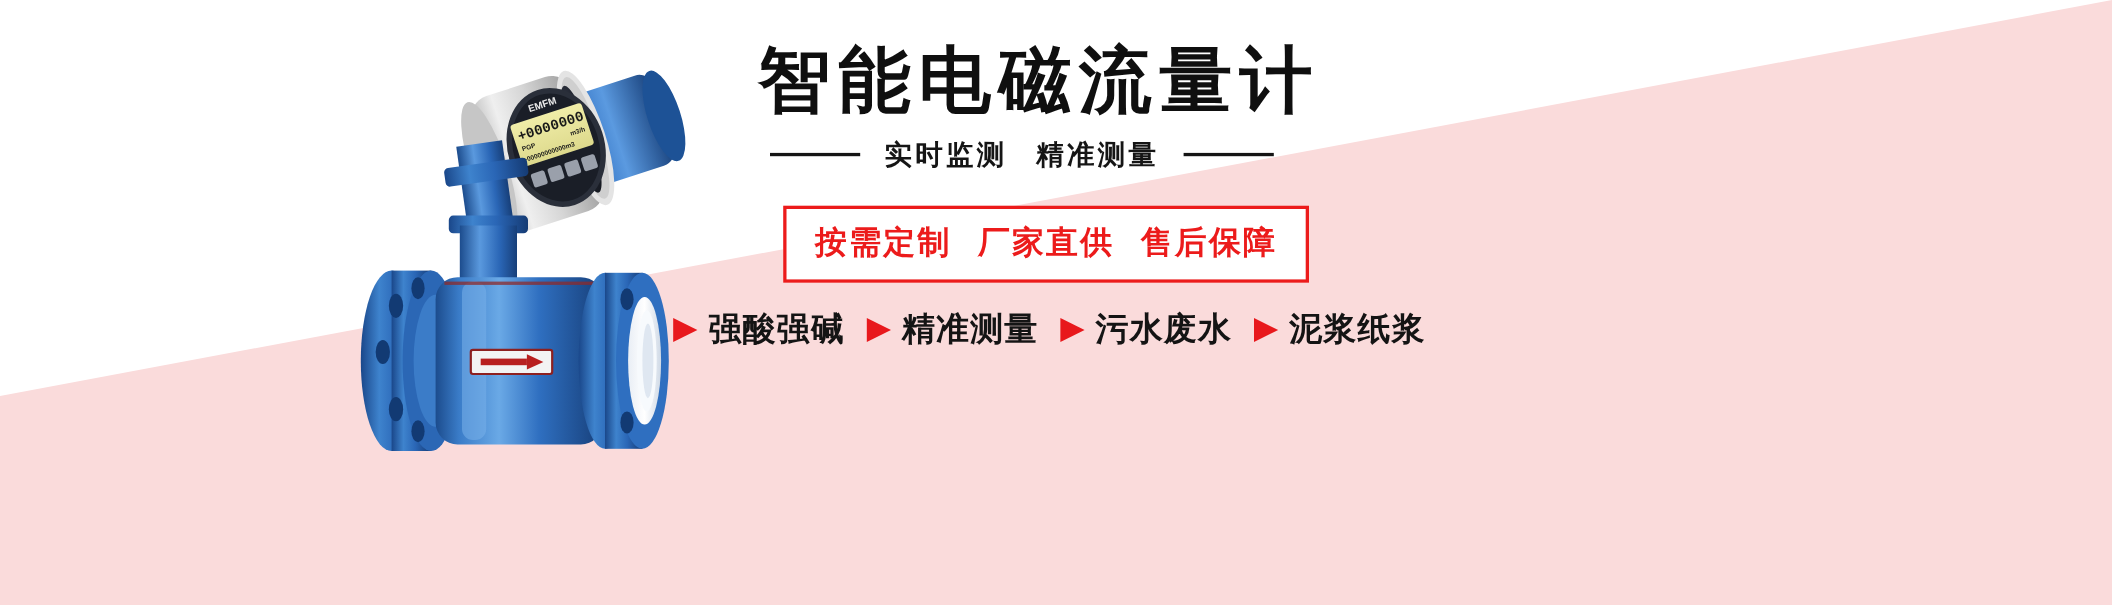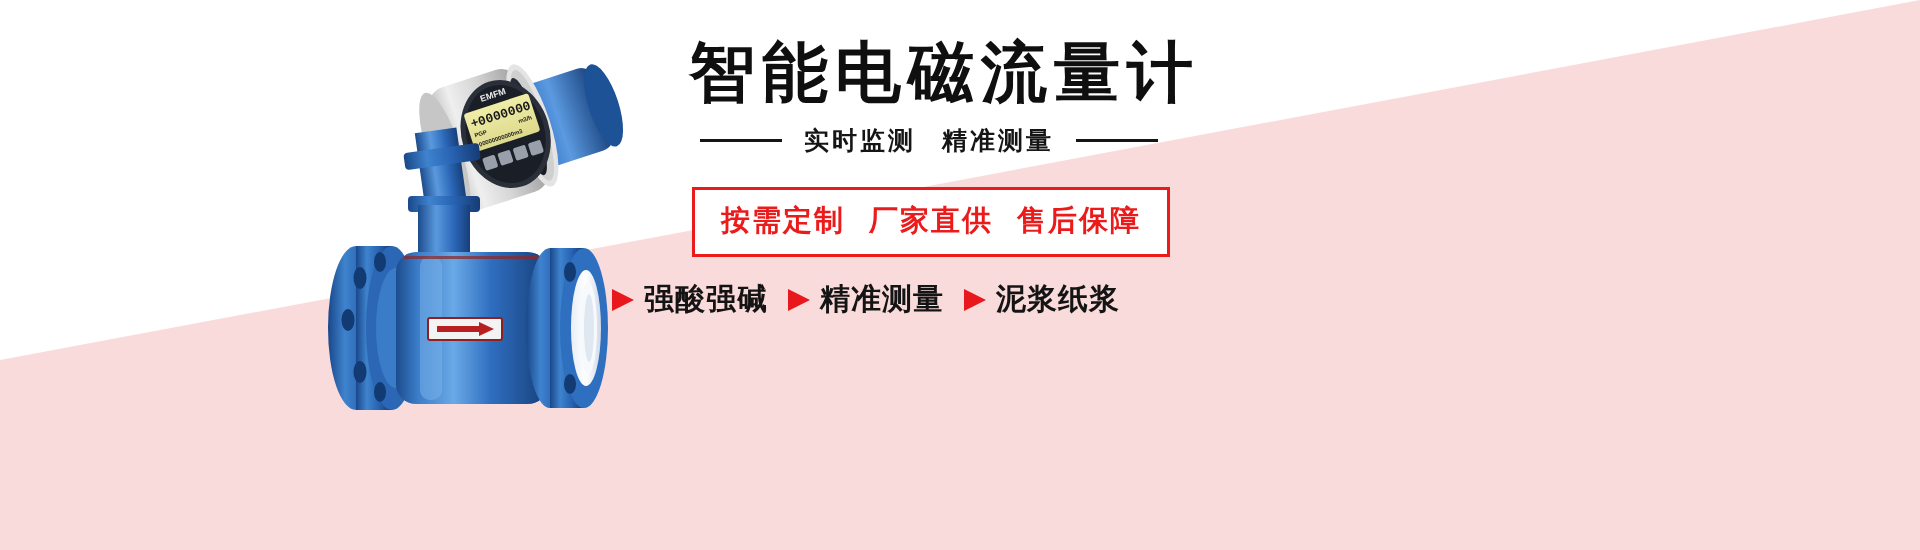--- a/index.html
+++ b/index.html
@@ -38,21 +38,21 @@
   }
   .rule{
     display:block;width:82px;height:3px;background:#151515;flex:0 0 auto;
   }
   .subtitle{
     font-size:25px;font-weight:bold;color:#151515;
     letter-spacing:3px;white-space:nowrap;
   }
   .subtitle .gap{display:inline-block;width:26px;}
   .badge{
-    margin-top:30px;margin-left:32px;
+    margin-top:30px;margin-left:52px;
     display:inline-block;
     border:3px solid #ec1b1b;
     background:#ffffff;
     padding:11px 26px 13px 26px;
     white-space:nowrap;
   }
   .badge-text{
     font-size:29px;font-weight:bold;color:#ec1b1b;letter-spacing:2px;
   }
   .badge-text .gap{display:inline-block;width:24px;}
@@ -240,18 +240,22 @@
       <div class="feat">
         <span class="arrow"></span>
         <span class="feat-label">强酸强碱</span>
       </div>
       <div class="feat">
         <span class="arrow"></span>
         <span class="feat-label">精准测量</span>
       </div>
       <div class="feat">
         <span class="arrow"></span>
+        <span class="feat-label">污水废水</span>
+      </div>
+      <div class="feat">
+        <span class="arrow"></span>
         <span class="feat-label">泥浆纸浆</span>
       </div>
     </div>
 
   </div>
 </div>
 
 </body></html>

